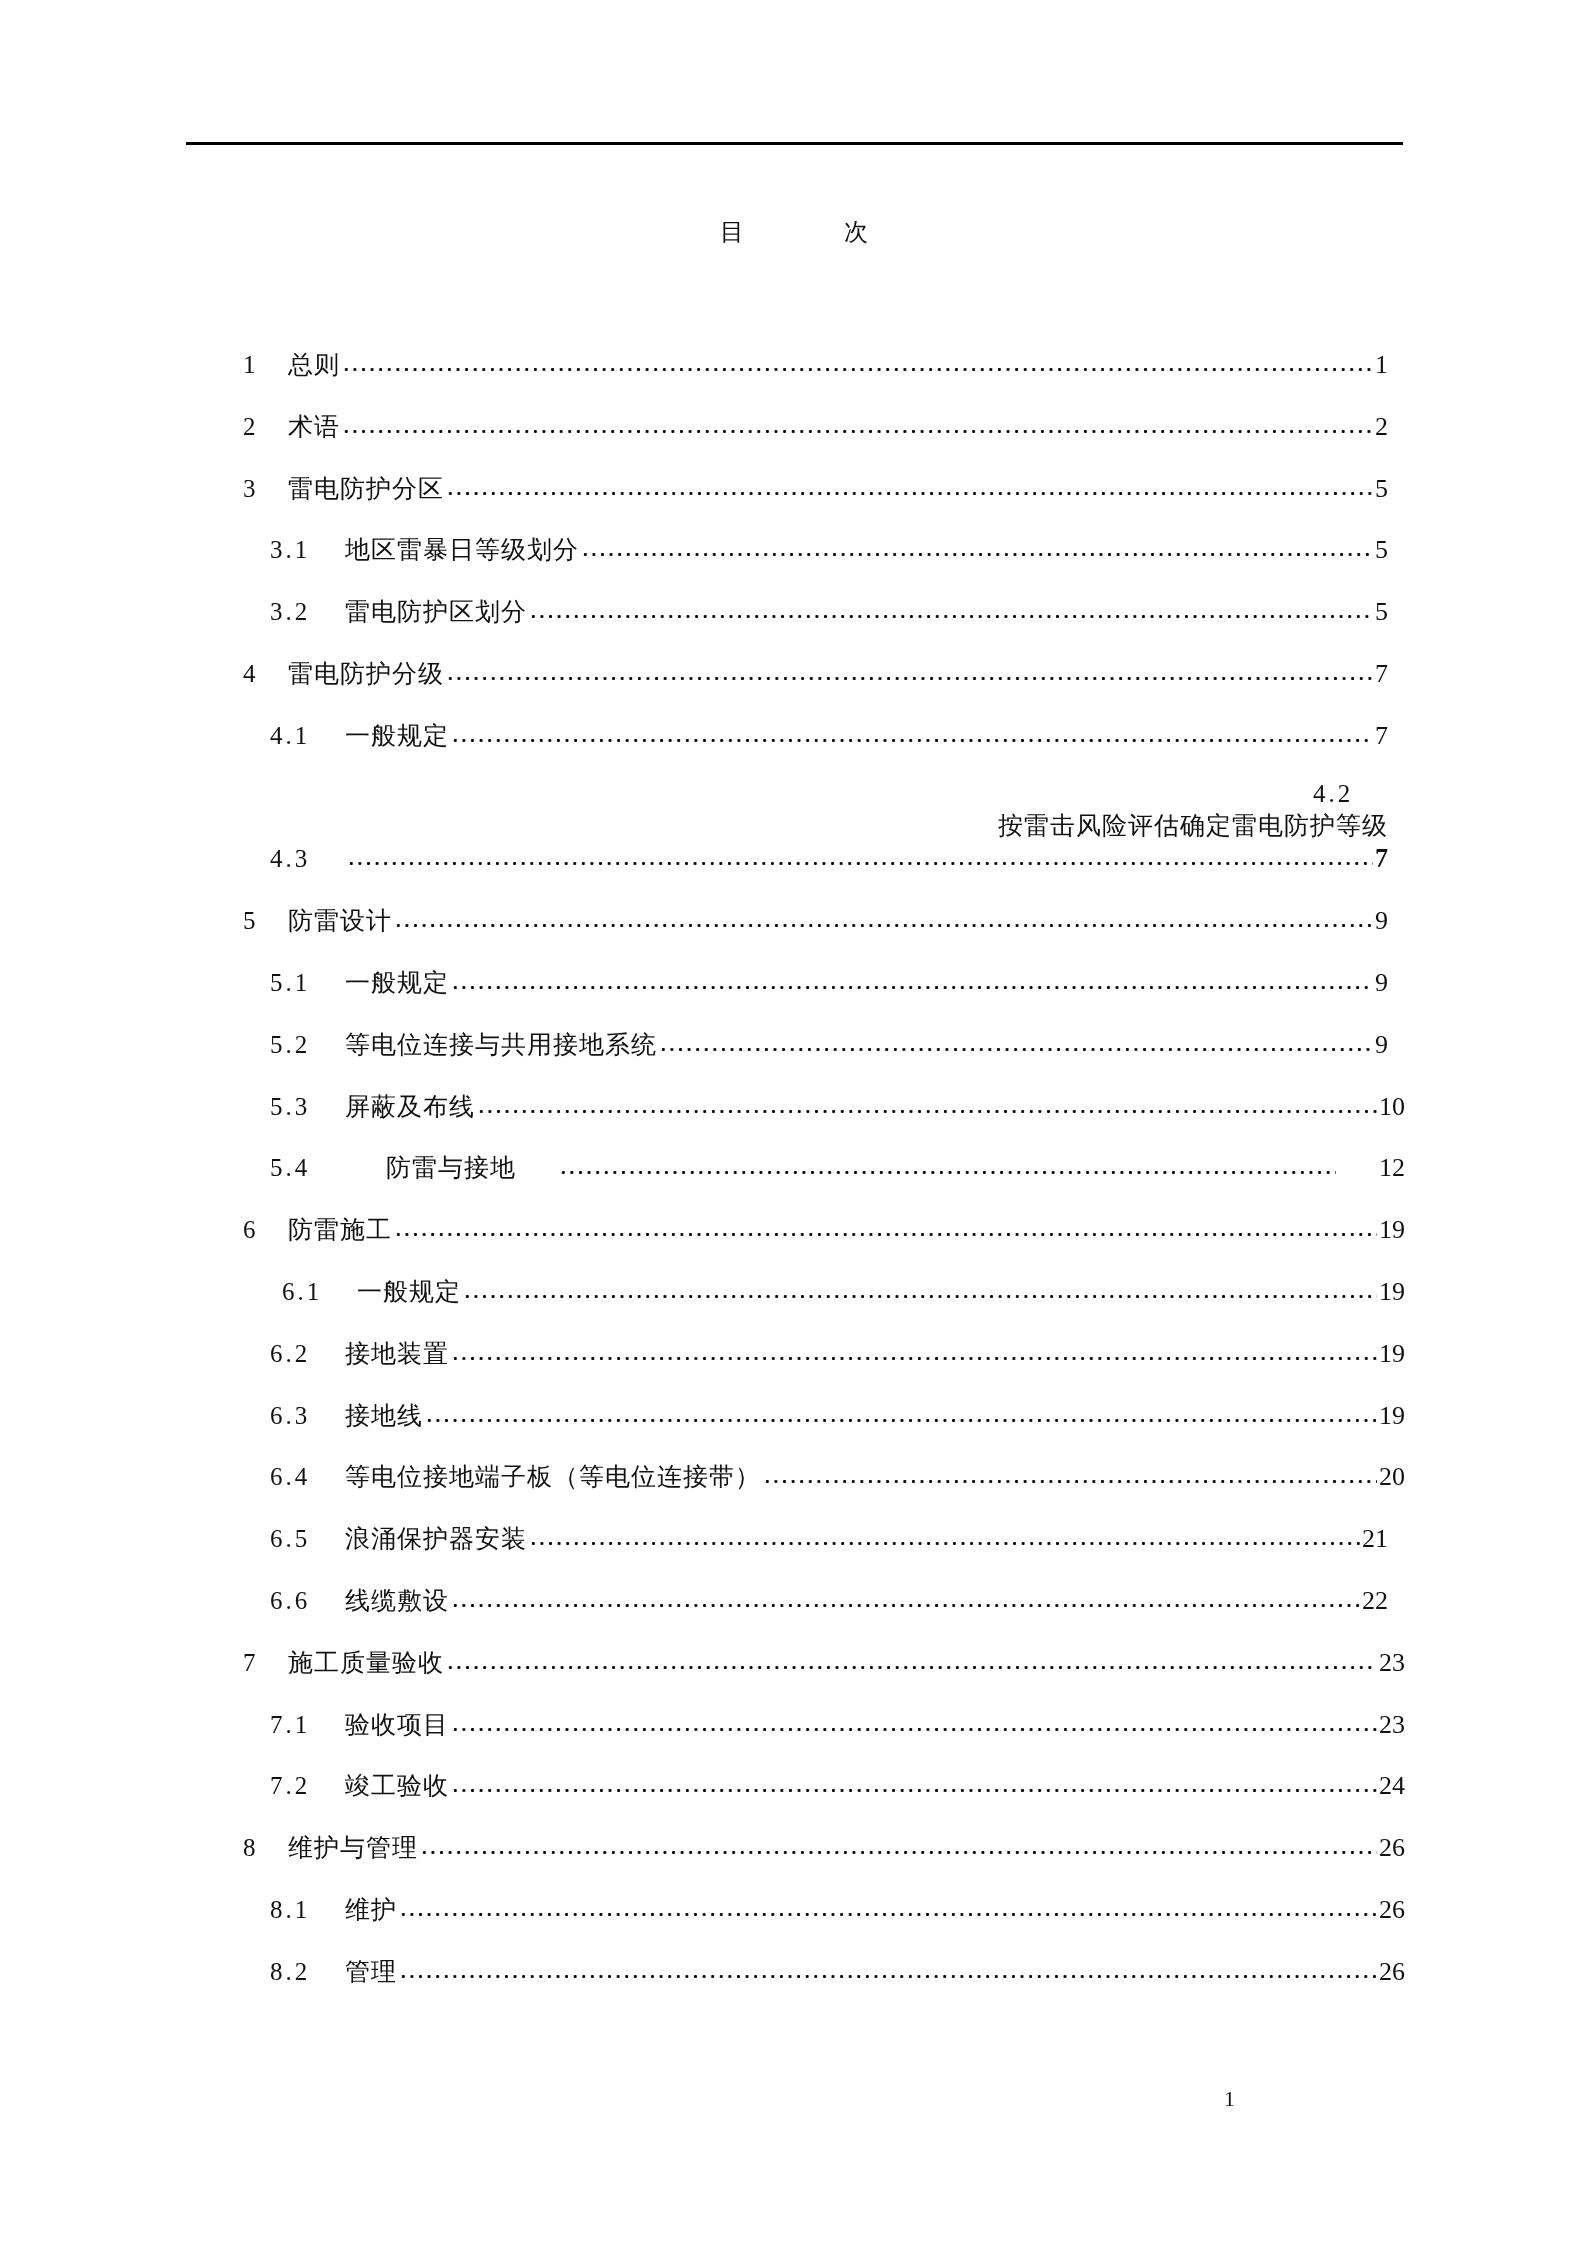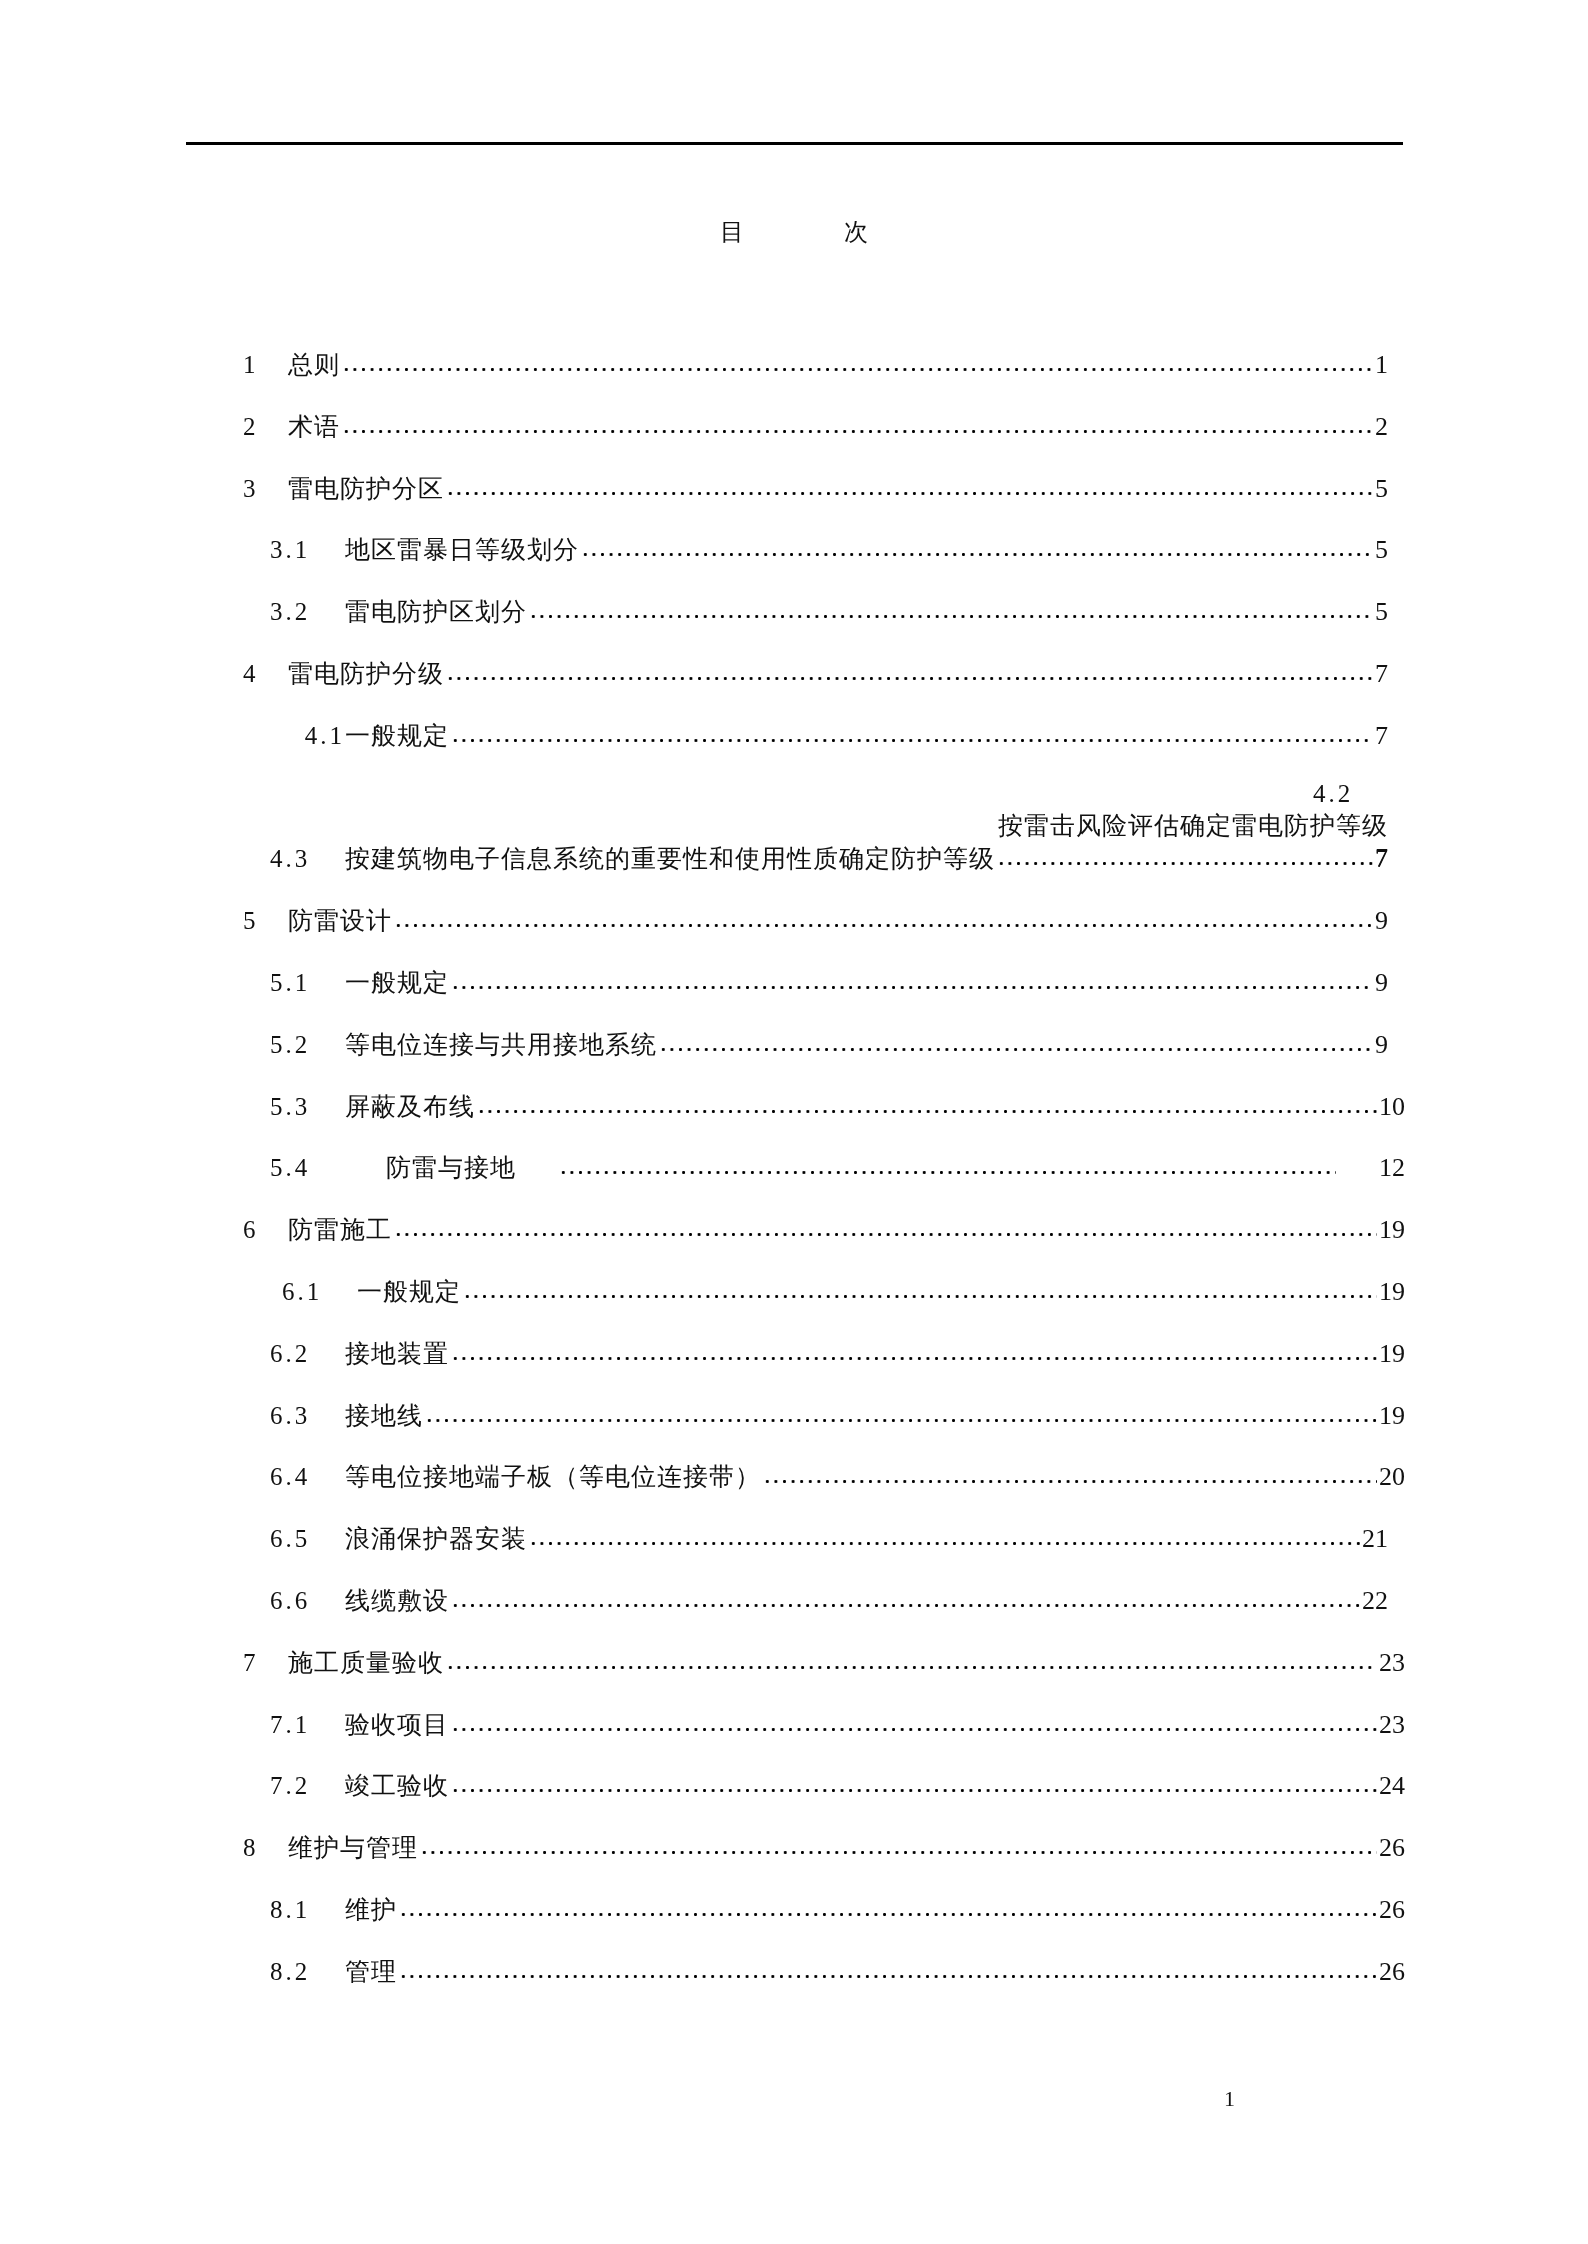--- a/index.html
+++ b/index.html
@@ -60,34 +60,33 @@
       <span class="leader"></span>
       <span class="page">5</span>
     </div>
     <div class="entry" style="top: 654px; left: 243px; width: 1145px;">
       <span class="num" style="width: 45px; display: inline-block;">4</span>
       <span class="label">雷电防护分级</span>
       <span class="leader"></span>
       <span class="page">7</span>
     </div>
     <div class="entry" style="top: 715.8px; left: 270px; width: 1118px;">
-      <span class="num" style="width: 75px; display: inline-block; text-align: right;">4.1</span>
+      <span class="num" style="width: 75px; display: inline-block;">4.1</span>
       <span class="label">一般规定</span>
       <span class="leader"></span>
       <span class="page">7</span>
     </div>
     <div class="entry" style="top: 777.6px; left: 270px; width: 1118px; flex-direction: column;">
       <span class="num" style="width: 75px; display: inline-block;">4.2</span>
       <span class="label">按雷击风险评估确定雷电防护等级</span>
       <span class="leader"></span>
       <span class="page">7</span>
     </div>
     <div class="entry" style="top: 839.4px; left: 270px; width: 1118px;">
       <span class="num" style="width: 75px; display: inline-block;">4.3</span>
-      <span class="label">按建筑物电子信息系统的重要性和使用性质确定防护等级</span>
       <span class="leader"></span>
       <span class="page">7</span>
     </div>
     <div class="entry" style="top: 901.2px; left: 243px; width: 1145px;">
       <span class="num" style="width: 45px; display: inline-block;">5</span>
       <span class="label">防雷设计</span>
       <span class="leader"></span>
       <span class="page">9</span>
     </div>
     <div class="entry" style="top: 963px; left: 270px; width: 1118px;">

